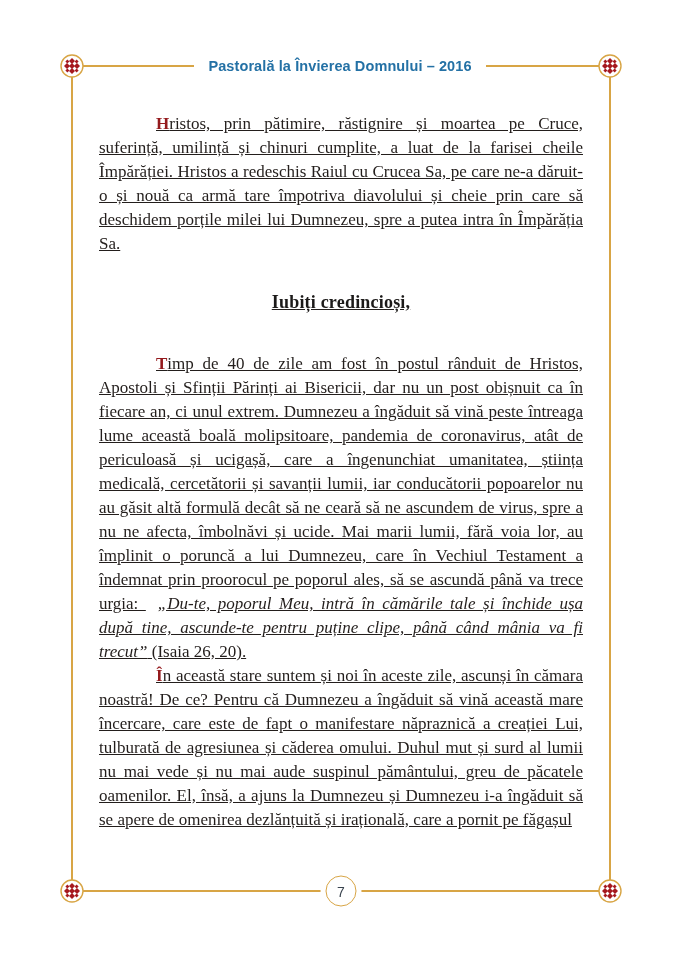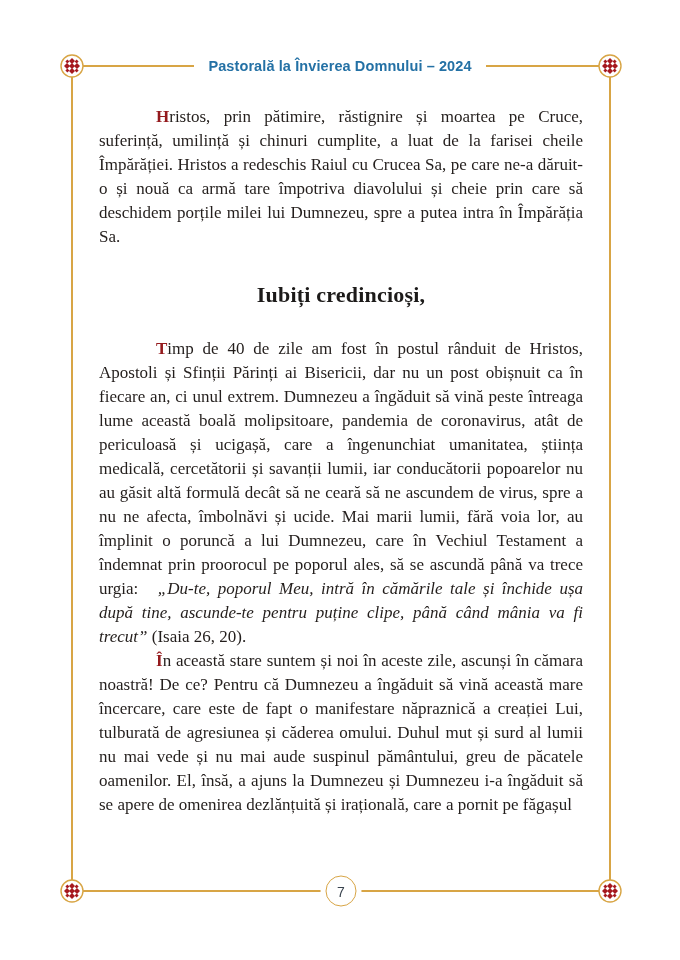--- a/index.html
+++ b/index.html
@@ -40,39 +40,40 @@
     font-size: 14.5px;
     font-weight: 700;
     letter-spacing: 0.1px;
     color: #2471a5;
     white-space: nowrap;
   }
 
   
   .content {
     position: absolute;
-    left: 99px; top: 105px; width: 484px;
+    left: 99px; top: 112px; width: 484px;
     font-size: 17px;
     line-height: 24px;
     color: #231e1c;
     text-align: justify;
+    text-decoration: underline;
   }
   .content p { margin: 0; text-indent: 57px; }
   .initial {
     color: #941a1d;
     font-weight: 700;
   }
   .quote { font-style: italic; margin-left: 12px; }
   .section-heading {
-    font-size: 22px;
+    font-size: 18px;
     font-weight: 700;
     color: #1c1a19;
     text-align: center;
     text-indent: 0;
-    margin: 34px 0 30px 0;
+    margin: 34px 0 38px 0;
     letter-spacing: 0.2px;
   }
 
   
   .page-number-wrap {
     position: absolute; left: 341px; top: 891px;
     transform: translate(-50%, -50%);
   }
   .page-number-circle {
     width: 29px; height: 29px;
@@ -155,21 +156,21 @@
         <polygon points="0,-8 3,-5 0,-2 -3,-5"></polygon>
         <polygon points="4.6,2.6 6.6,4.6 4.6,6.6 2.6,4.6"></polygon>
         <polygon points="-4.6,2.6 -2.6,4.6 -4.6,6.6 -6.6,4.6"></polygon>
         <polygon points="4.6,-6.6 6.6,-4.6 4.6,-2.6 2.6,-4.6"></polygon>
         <polygon points="-4.6,-6.6 -2.6,-4.6 -4.6,-2.6 -6.6,-4.6"></polygon>
       </g>
     </svg>
   </div>
 
   <div class="header-band">
-    <span class="header-title">Pastorală la Învierea Domnului – 2024</span>
+    <span class="header-title">Pastorală la Învierea Domnului – 2016</span>
   </div>
 
   <div class="content">
 
     <p><span class="initial">H</span><span>ristos, prin pătimire, răstignire și moartea pe Cruce, suferință, umilință și chinuri cumplite, a luat de la farisei cheile Împărăției. Hristos a redeschis Raiul cu Crucea Sa, pe care ne-a dăruit-o și nouă ca armă tare împotriva diavolului și cheie prin care să deschidem porțile milei lui Dumnezeu, spre a putea intra în Împărăția Sa.</span></p>
 
     <h2 class="section-heading">Iubiți credincioși,</h2>
 
     <p><span class="initial">T</span><span>imp de 40 de zile am fost în postul rânduit de Hristos, Apostoli și Sfinții Părinți ai Bisericii, dar nu un post obișnuit ca în fiecare an, ci unul extrem. Dumnezeu a îngăduit să vină peste întreaga lume această boală molipsitoare, pandemia de coronavirus, atât de periculoasă și ucigașă, care a îngenunchiat umanitatea, știința medicală, cercetătorii și savanții lumii, iar conducătorii popoarelor nu au găsit altă formulă decât să ne ceară să ne ascundem de virus, spre a nu ne afecta, îmbolnăvi și ucide. Mai marii lumii, fără voia lor, au împlinit o poruncă a lui Dumnezeu, care în Vechiul Testament a îndemnat prin proorocul pe poporul ales, să se ascundă până va trece urgia: </span><span class="quote">„Du-te, poporul Meu, intră în cămările tale și închide ușa după tine, ascunde-te pentru puține clipe, până când mânia va fi trecut”</span><span> (Isaia 26, 20).</span></p>
 

